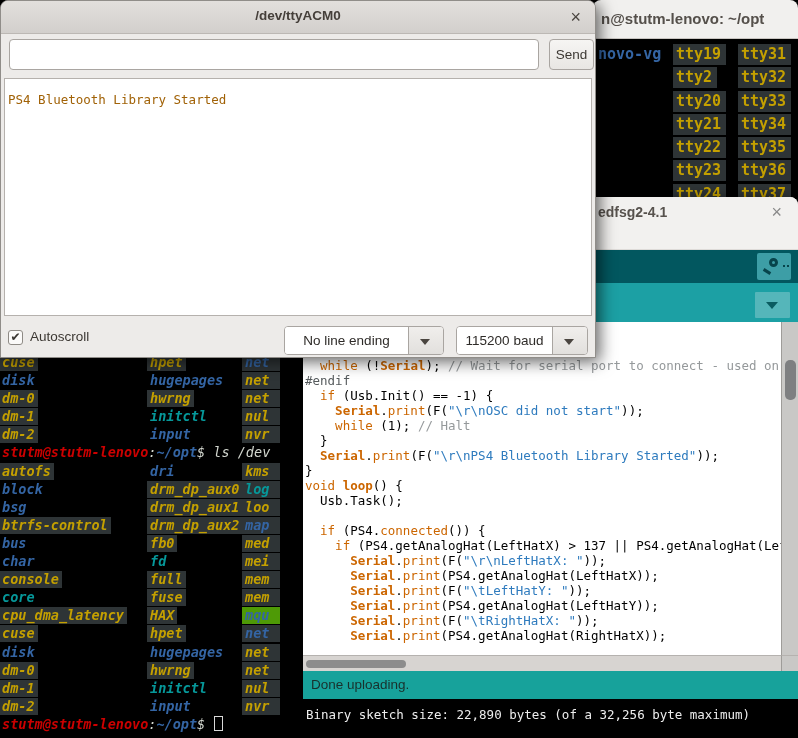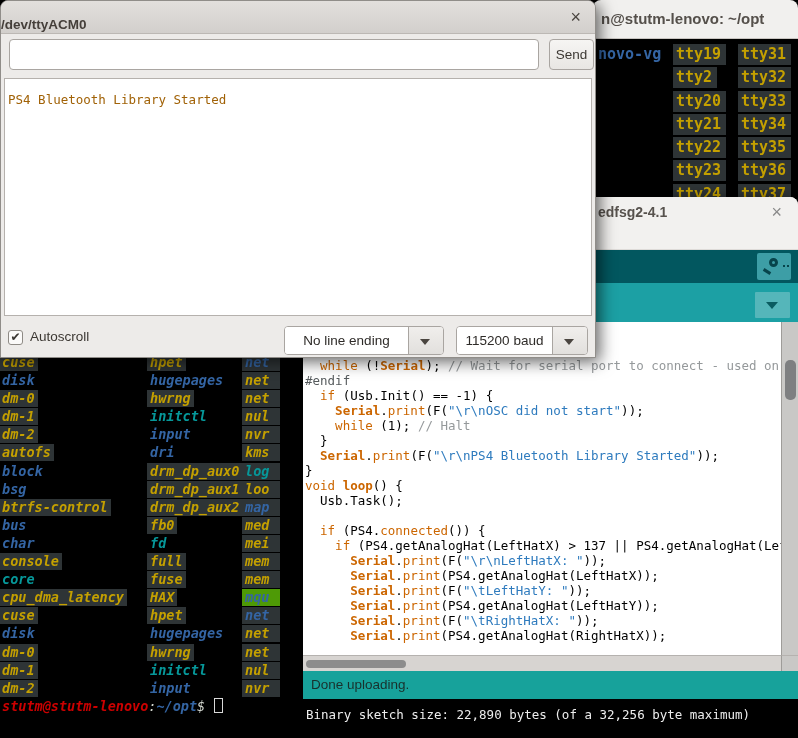--- a/index.html
+++ b/index.html
@@ -95,21 +95,21 @@
   .ard-status span { position:absolute; left:8px; top:6px; font-size:13.5px; color:#19302c; }
   .ard-console { position:absolute; left:0; top:502px; right:0; height:39px; background:#000; }
   .ard-console span { position:absolute; left:3px; top:8px; font-family:"DejaVu Sans Mono", monospace;
                       font-size:12.5px; color:#ededed; white-space:pre; }
 
   
   .serial { position:absolute; left:0; top:0; width:596px; height:358px; background:#edebe9;
             z-index:4; border:1px solid #908d89; border-radius:8px 8px 0 0;
             box-shadow:4px 4px 16px rgba(0,0,0,.6); }
   .serial .titlebar { height:33px; border-radius:7px 7px 0 0; }
-  .serial .sm-title { position:absolute; left:0; right:0; top:16px; text-align:left;
+  .serial .sm-title { position:absolute; left:0; right:0; top:7px; text-align:center;
                       font-size:13.5px; font-weight:bold; color:#453f3a; }
   .serial .close-x { right:14px; top:7px; }
   .sm-input { position:absolute; left:8px; top:38px; width:530px; height:31px; background:#fff;
               border:1px solid #a9a5a1; border-radius:4px; font-size:13.5px; padding:0 6px;
               outline:none; }
   .sm-send { position:absolute; left:548px; top:38px; width:45px; height:31px;
              background:linear-gradient(#f6f5f3,#e8e6e3); border:1px solid #a9a5a1;
              border-radius:4px; font-size:13.5px; color:#3c3833; font-family:"Liberation Sans",sans-serif;text-align:center; }
   .sm-out { position:absolute; left:3px; top:77px; width:588px; height:238px; background:#fff;
             border:1px solid #b5b1ad; }
@@ -173,20 +173,21 @@
       </div>
   </div>
 
   <div class="term-left">
     <div class="trows">
         <div class="trow"><span class="tcell tc0 dev">cuse</span><span class="tcell tc1 dev">hpet</span><span class="tcell tc2 dirbox">net</span></div>
         <div class="trow"><span class="tcell tc0 dir">disk</span><span class="tcell tc1 dir">hugepages</span><span class="tcell tc2 dev">net</span></div>
         <div class="trow"><span class="tcell tc0 dev">dm-0</span><span class="tcell tc1 dev">hwrng</span><span class="tcell tc2 dev">net</span></div>
         <div class="trow"><span class="tcell tc0 dev">dm-1</span><span class="tcell tc1 lnk">initctl</span><span class="tcell tc2 dev">nul</span></div>
         <div class="trow"><span class="tcell tc0 dev">dm-2</span><span class="tcell tc1 dir">input</span><span class="tcell tc2 dev">nvr</span></div>
+        <div class="trow"><span class="prompt-line"><span class="p-red">stutm@stutm-lenovo</span><span class="p-wht">:</span><span class="p-blu">~/opt</span><span class="p-wht">$ </span><span class="p-cmd">ls /dev</span></span></div>
         <div class="trow"><span class="tcell tc0 dev">autofs</span><span class="tcell tc1 dir">dri</span><span class="tcell tc2 dev">kms</span></div>
         <div class="trow"><span class="tcell tc0 dir">block</span><span class="tcell tc1 dev">drm_dp_aux0</span><span class="tcell tc2 lnkbox">log</span></div>
         <div class="trow"><span class="tcell tc0 dir">bsg</span><span class="tcell tc1 dev">drm_dp_aux1</span><span class="tcell tc2 dev">loo</span></div>
         <div class="trow"><span class="tcell tc0 dev">btrfs-control</span><span class="tcell tc1 dev">drm_dp_aux2</span><span class="tcell tc2 dirbox">map</span></div>
         <div class="trow"><span class="tcell tc0 dir">bus</span><span class="tcell tc1 dev">fb0</span><span class="tcell tc2 dev">med</span></div>
         <div class="trow"><span class="tcell tc0 dir">char</span><span class="tcell tc1 lnk">fd</span><span class="tcell tc2 dev">mei</span></div>
         <div class="trow"><span class="tcell tc0 dev">console</span><span class="tcell tc1 dev">full</span><span class="tcell tc2 dev">mem</span></div>
         <div class="trow"><span class="tcell tc0 lnk">core</span><span class="tcell tc1 dev">fuse</span><span class="tcell tc2 dev">mem</span></div>
         <div class="trow"><span class="tcell tc0 dev">cpu_dma_latency</span><span class="tcell tc1 dev">HAX</span><span class="tcell tc2 grn">mqu</span></div>
         <div class="trow"><span class="tcell tc0 dev">cuse</span><span class="tcell tc1 dev">hpet</span><span class="tcell tc2 dirbox">net</span></div>

